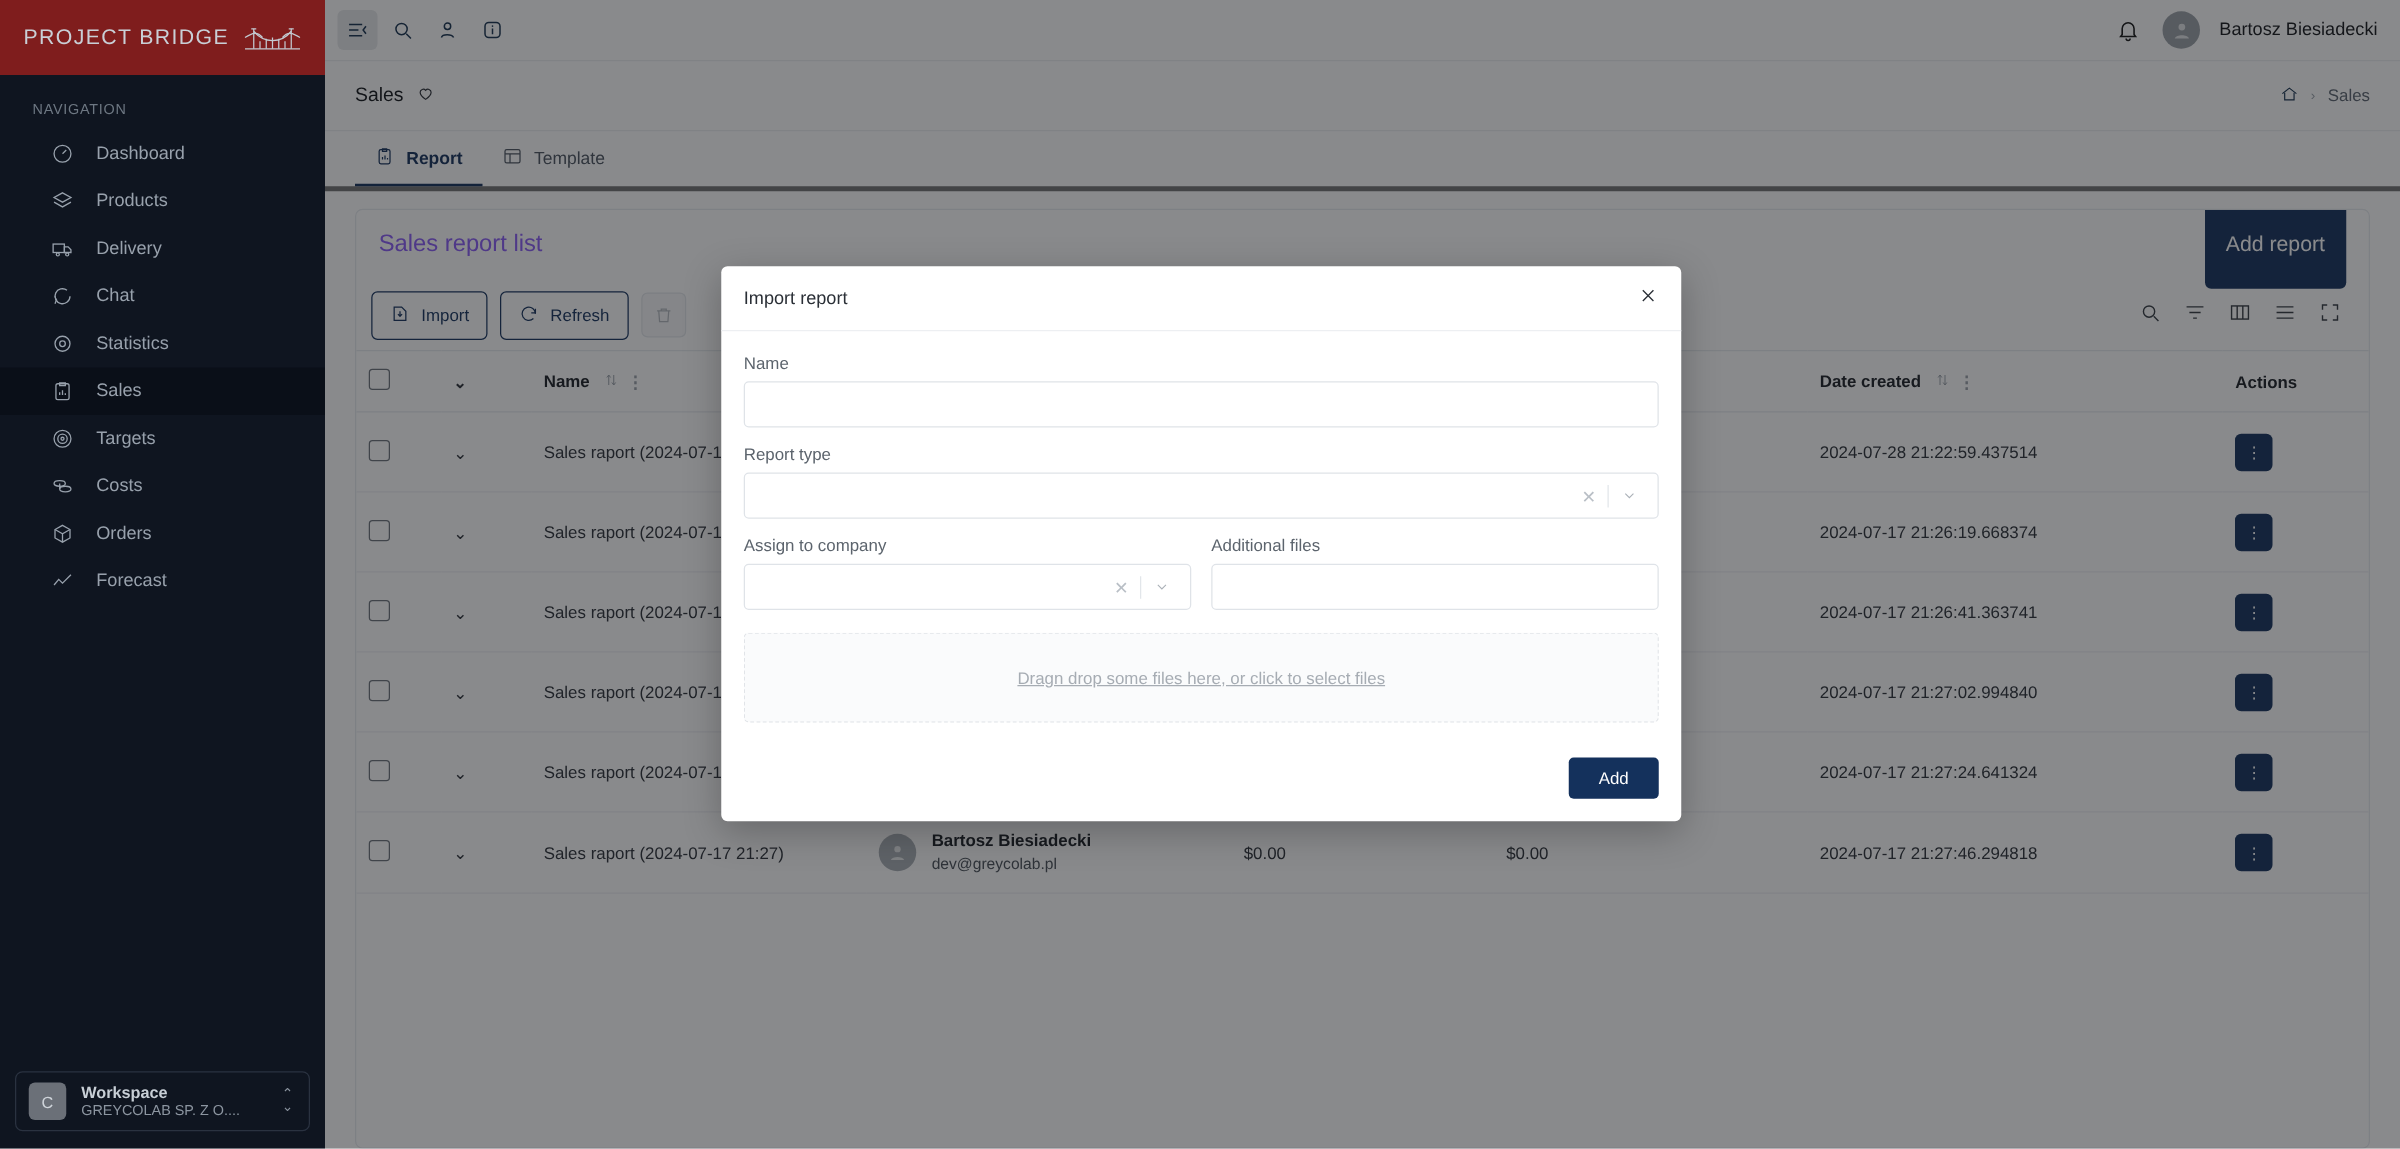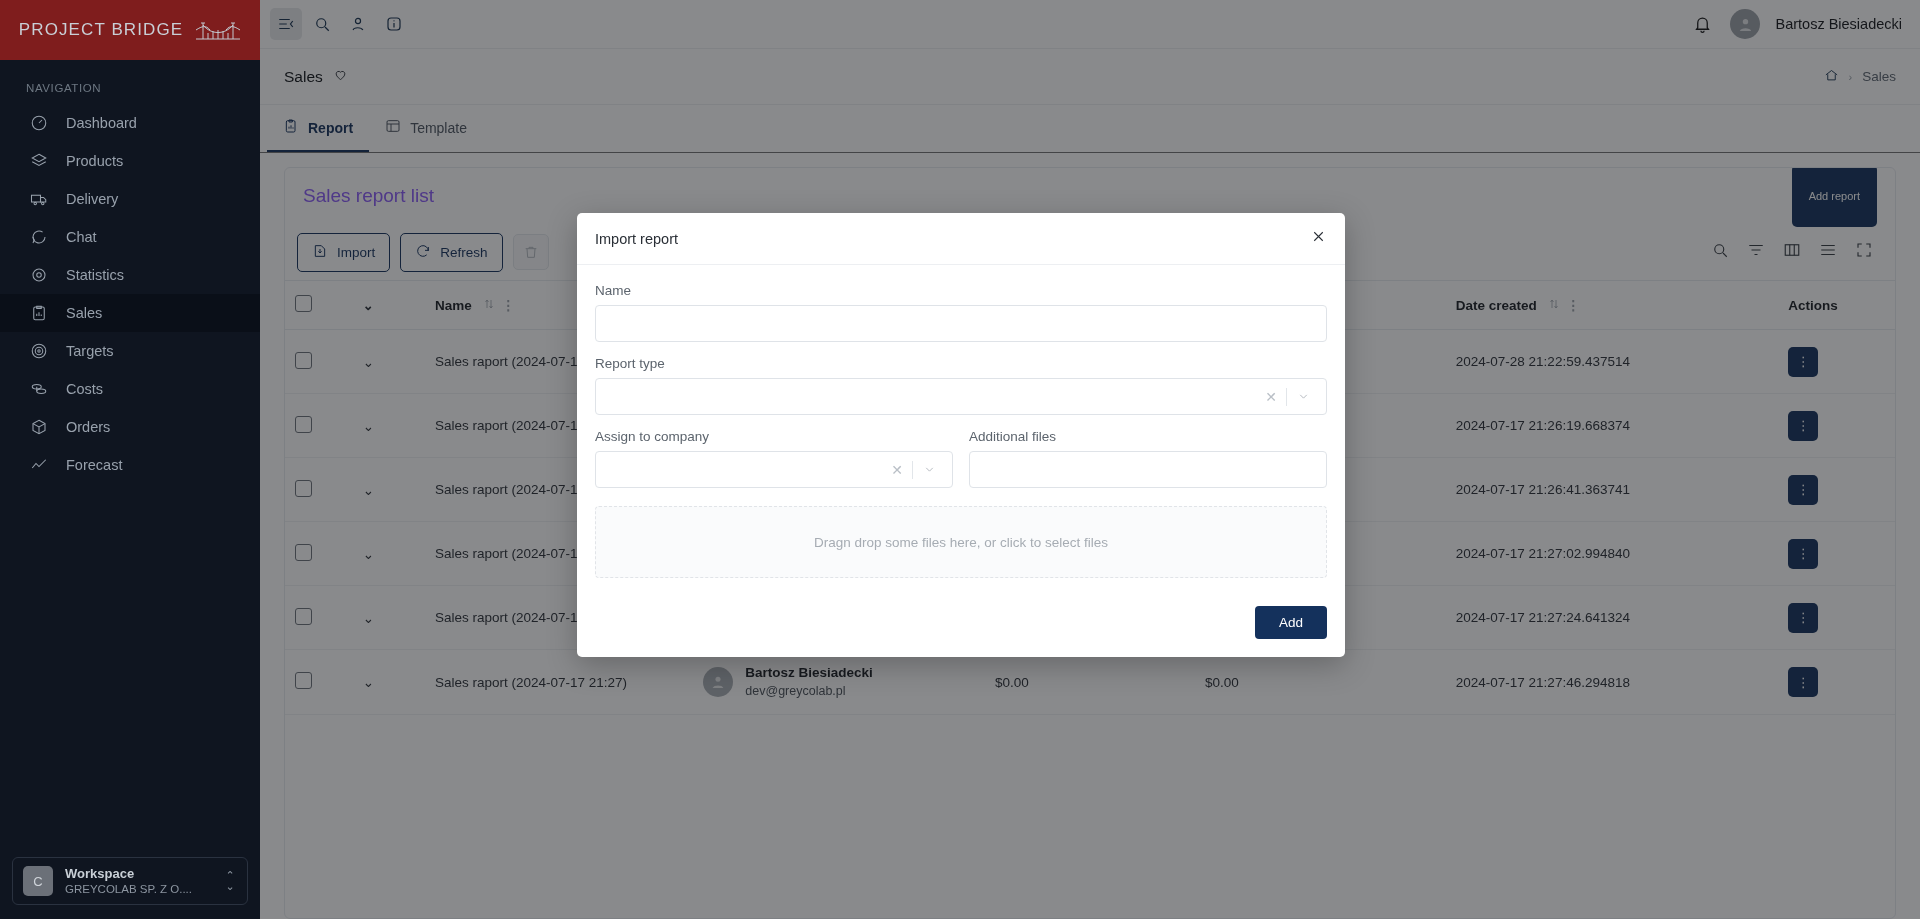--- a/index.html
+++ b/index.html
@@ -26,21 +26,21 @@
     font-size: 17px; letter-spacing: 1.1px; color: #c9cfd6; font-weight: 400;
   }
   .brand-logo { width: 46px; height: 26px; }
   .nav-label {
     font-size: 11.5px; letter-spacing: .6px; color: #6d7782;
     padding: 22px 0 10px 26px; font-weight: 400;
   }
   .nav-list { display: flex; flex-direction: column; }
   .nav-item {
     height: 38px; display: flex; align-items: center; gap: 18px;
-    padding-left: 29px; color: #98a1ac; font-size: 14.5px; cursor: pointer;
+    padding-left: 40px; color: #98a1ac; font-size: 14.5px; cursor: pointer;
   }
   .nav-item.active { background: #0a0f18; }
   .nav-icon { width: 19px; height: 19px; display: inline-flex; align-items: center; justify-content: center; flex: 0 0 19px; }
   .nav-icon svg { width: 18px; height: 18px; stroke: #98a1ac; fill: none; stroke-width: 1.4; }
   .sidebar-spacer { flex: 1 1 auto; }
   .workspace {
     margin: 0 12px 14px 12px; height: 48px; border: 1px solid #2a3240;
     border-radius: 6px; display: flex; align-items: center; gap: 12px;
     padding: 0 10px; background: #0f1520; cursor: pointer;
   }
@@ -79,33 +79,33 @@
     height: 56px; display: flex; align-items: center; padding: 0 24px;
     border-bottom: 1px solid #eceef1;
   }
   .pagehead h1 { font-size: 15.5px; font-weight: 400; color: #111418; }
   .heart { margin-left: 10px; color: #2b2f36; }
   .heart svg { width: 15px; height: 15px; fill: none; stroke: #2b2f36; stroke-width: 1.5; }
   .breadcrumb { margin-left: auto; display: flex; align-items: center; gap: 10px; font-size: 13.5px; color: #5c6570; }
   .breadcrumb svg { width: 15px; height: 15px; stroke: #16314e; fill: none; stroke-width: 1.5; }
   .crumb-sep { color: #9aa1a9; font-size: 11px; }
 
-  .tabsbar { height: 48px; display: flex; align-items: stretch; padding: 0 7px; border-bottom: 1px solid #737373; }
+  .tabsbar { height: 48px; display: flex; align-items: stretch; padding: 0 24px; border-bottom: 4px solid #737373; }
   .tab {
     display: flex; align-items: center; gap: 9px; padding: 0 16px;
     font-size: 14px; color: #4c5560; cursor: pointer; border-bottom: 2px solid transparent;
   }
   .tab.active { color: #14305b; font-weight: 600; border-bottom-color: #14305b; }
   .tab svg { width: 16px; height: 16px; fill: none; stroke: currentColor; stroke-width: 1.5; }
 
   .panel { margin: 14px 24px 0 24px; border: 1px solid #e7eaee; border-radius: 6px; flex: 1 1 auto; overflow: hidden; }
   .panel-head { height: 56px; display: flex; align-items: center; padding: 0 18px; }
   .panel-title { font-size: 19px; color: #8b5cf6; }
   .btn-primary {
-    margin-left: auto; background: #14315c; color: #fff; font-size: 11px;
+    margin-left: auto; background: #14315c; color: #fff; font-size: 17px;
     border: none; border-radius: 5px; padding: 25px 17px; cursor: pointer;
   }
   .toolbar { height: 56px; display: flex; align-items: center; padding: 0 12px; gap: 10px; }
   .btn-outline {
     display: inline-flex; align-items: center; gap: 9px; border: 1px solid #14315c;
     color: #14315c; background: #fff; font-size: 13.5px; border-radius: 5px;
     padding: 9px 14px; cursor: pointer;
   }
   .btn-outline svg { width: 16px; height: 16px; fill: none; stroke: #14315c; stroke-width: 1.5; }
   .btn-ghost-icon {
@@ -172,21 +172,21 @@
   .select-value { flex: 1 1 auto; font-size: 13.5px; color: #22262c; }
   .sel-clear { color: #b9bfc6; font-size: 14px; padding: 0 9px; cursor: pointer; line-height: 1; }
   .sel-div { width: 1px; height: 18px; background: #e2e6ea; }
   .sel-chev { color: #aab0b7; padding: 0 10px; cursor: pointer; display: flex; }
   .sel-chev svg { width: 13px; height: 13px; stroke: #aab0b7; stroke-width: 1.6; fill: none; }
   .row2 { display: flex; gap: 16px; }
   .row2 > .field { flex: 1 1 0; margin-bottom: 14px; }
   .dropzone {
     border: 1.5px dashed #e1e4e8; background: #fafbfc; border-radius: 4px;
     height: 72px; display: flex; align-items: center; justify-content: center;
-    font-size: 13.5px; color: #a6acb3; cursor: pointer; margin-top: 4px;
+    font-size: 13.5px; color: #a6acb3; cursor: pointer; margin-top: 4px; text-decoration: underline;
   }
   .modal-foot { display: flex; justify-content: flex-end; padding: 14px 18px 18px 18px; }
   .btn-add {
     background: #14315c; color: #fff; border: none; border-radius: 4px;
     font-size: 13.5px; padding: 9px 24px; cursor: pointer; font-family: "Liberation Sans", sans-serif;
   }
 </style>
 </head>
 <body>
 

